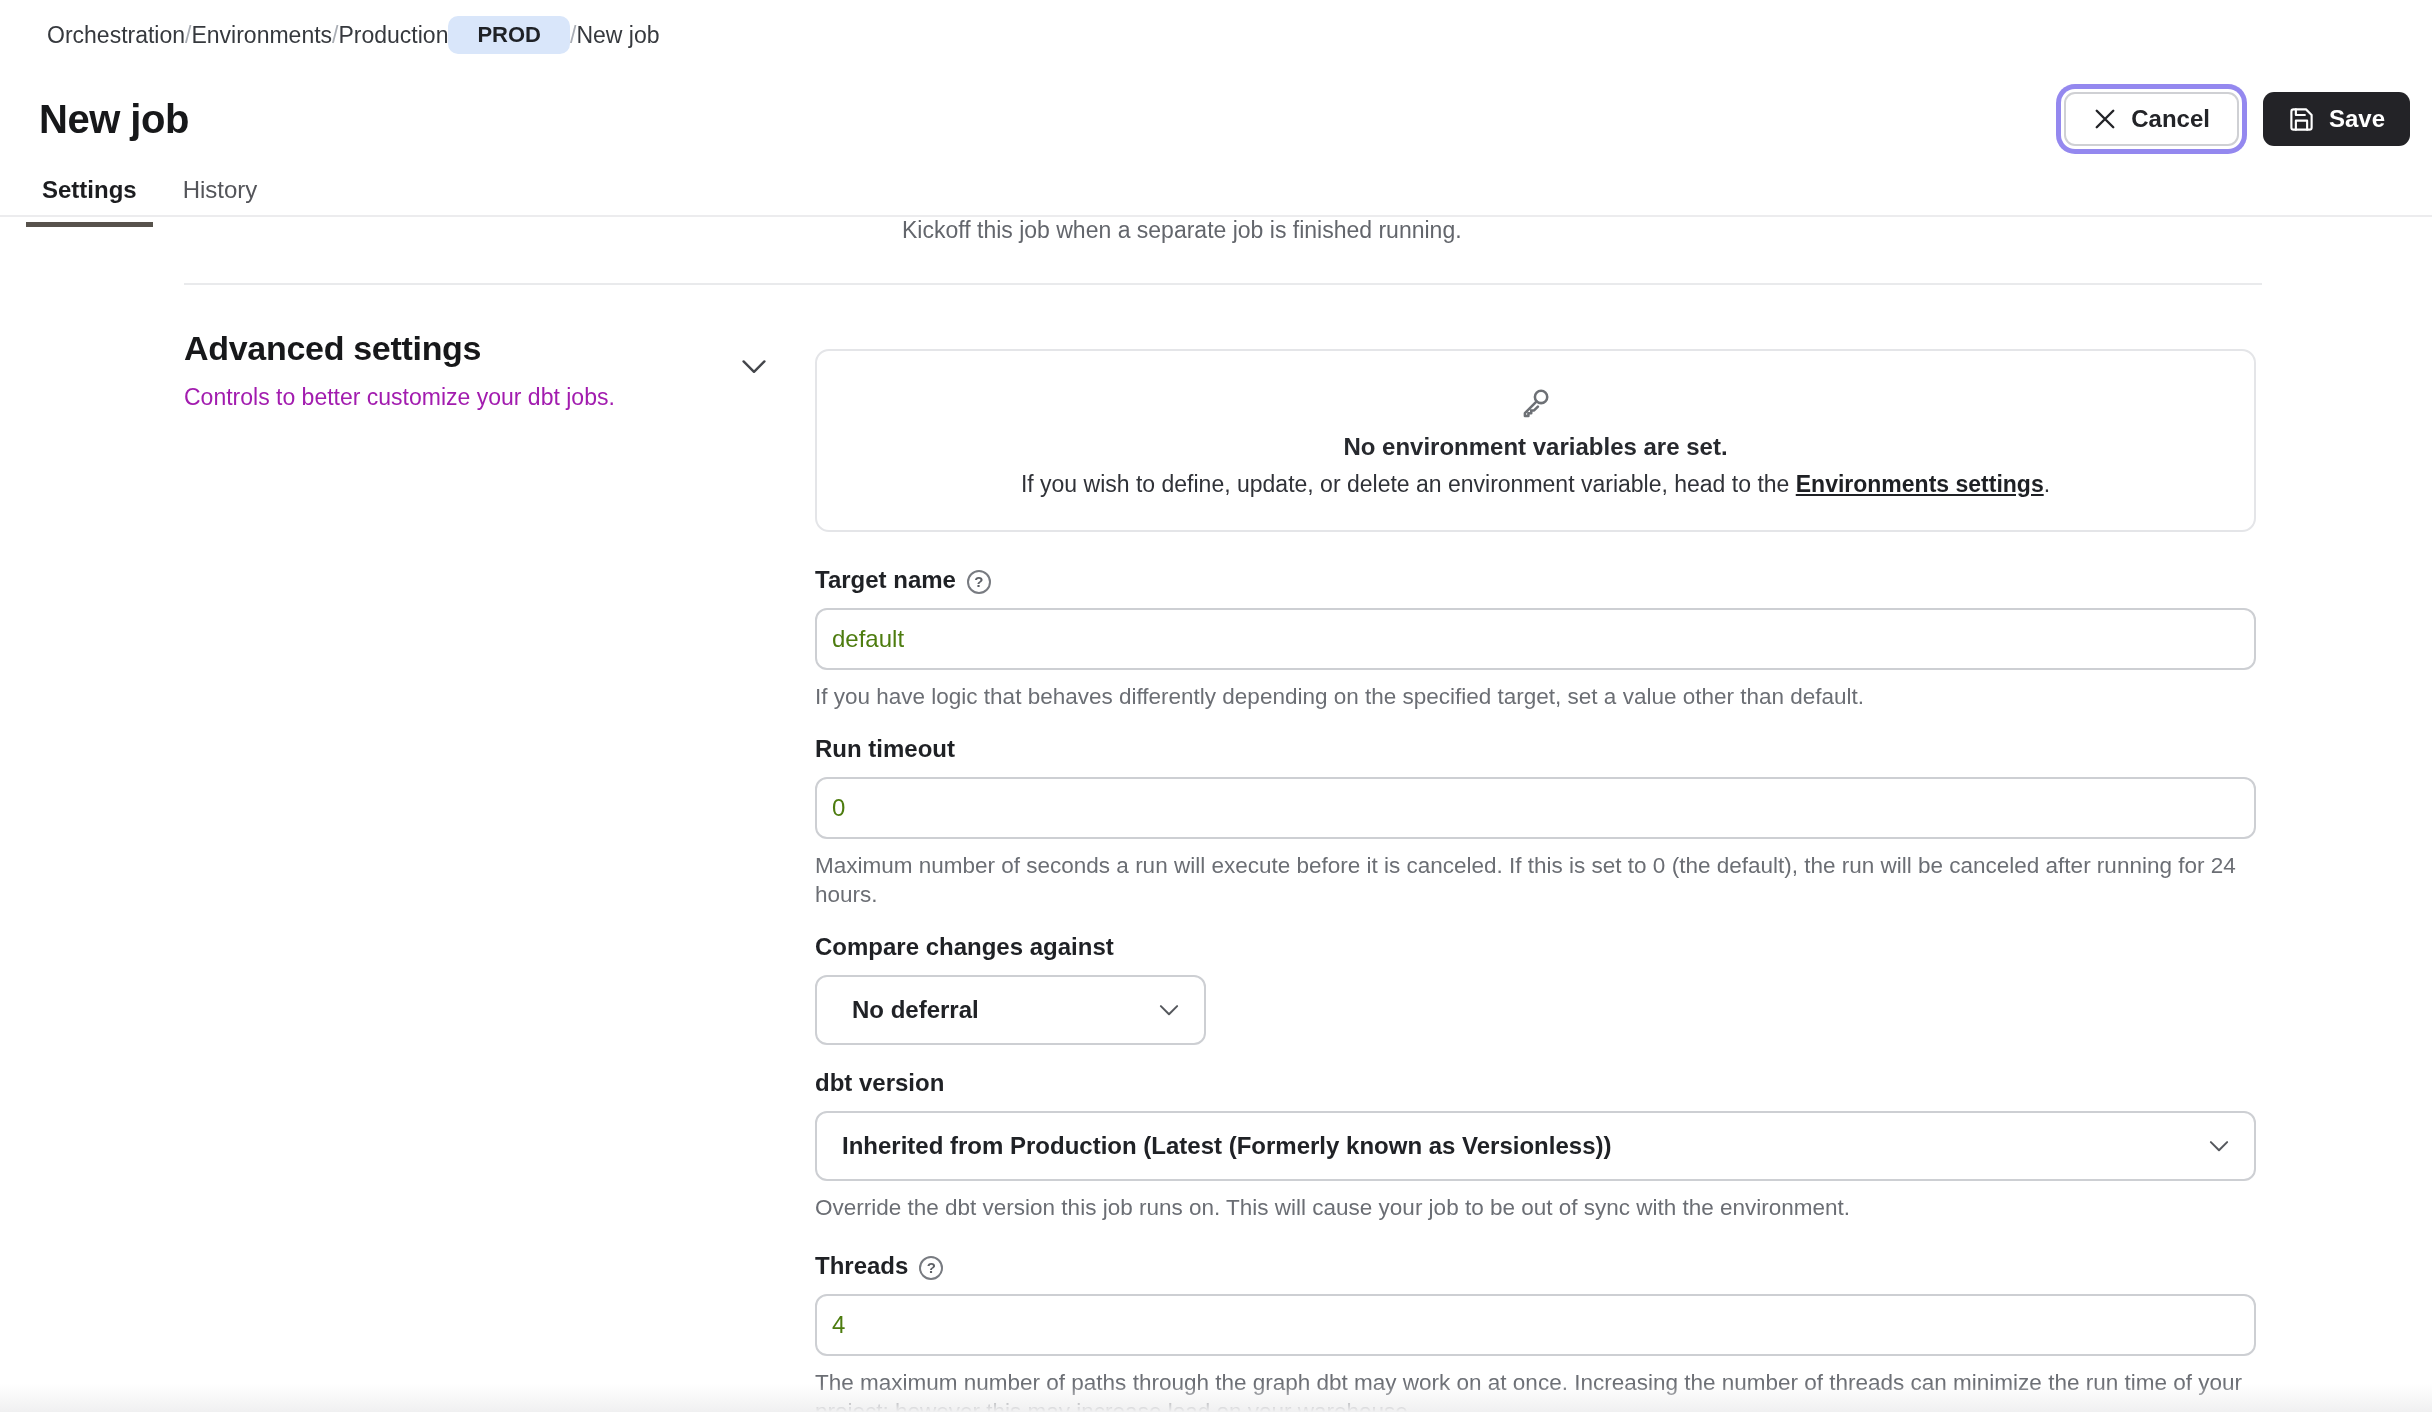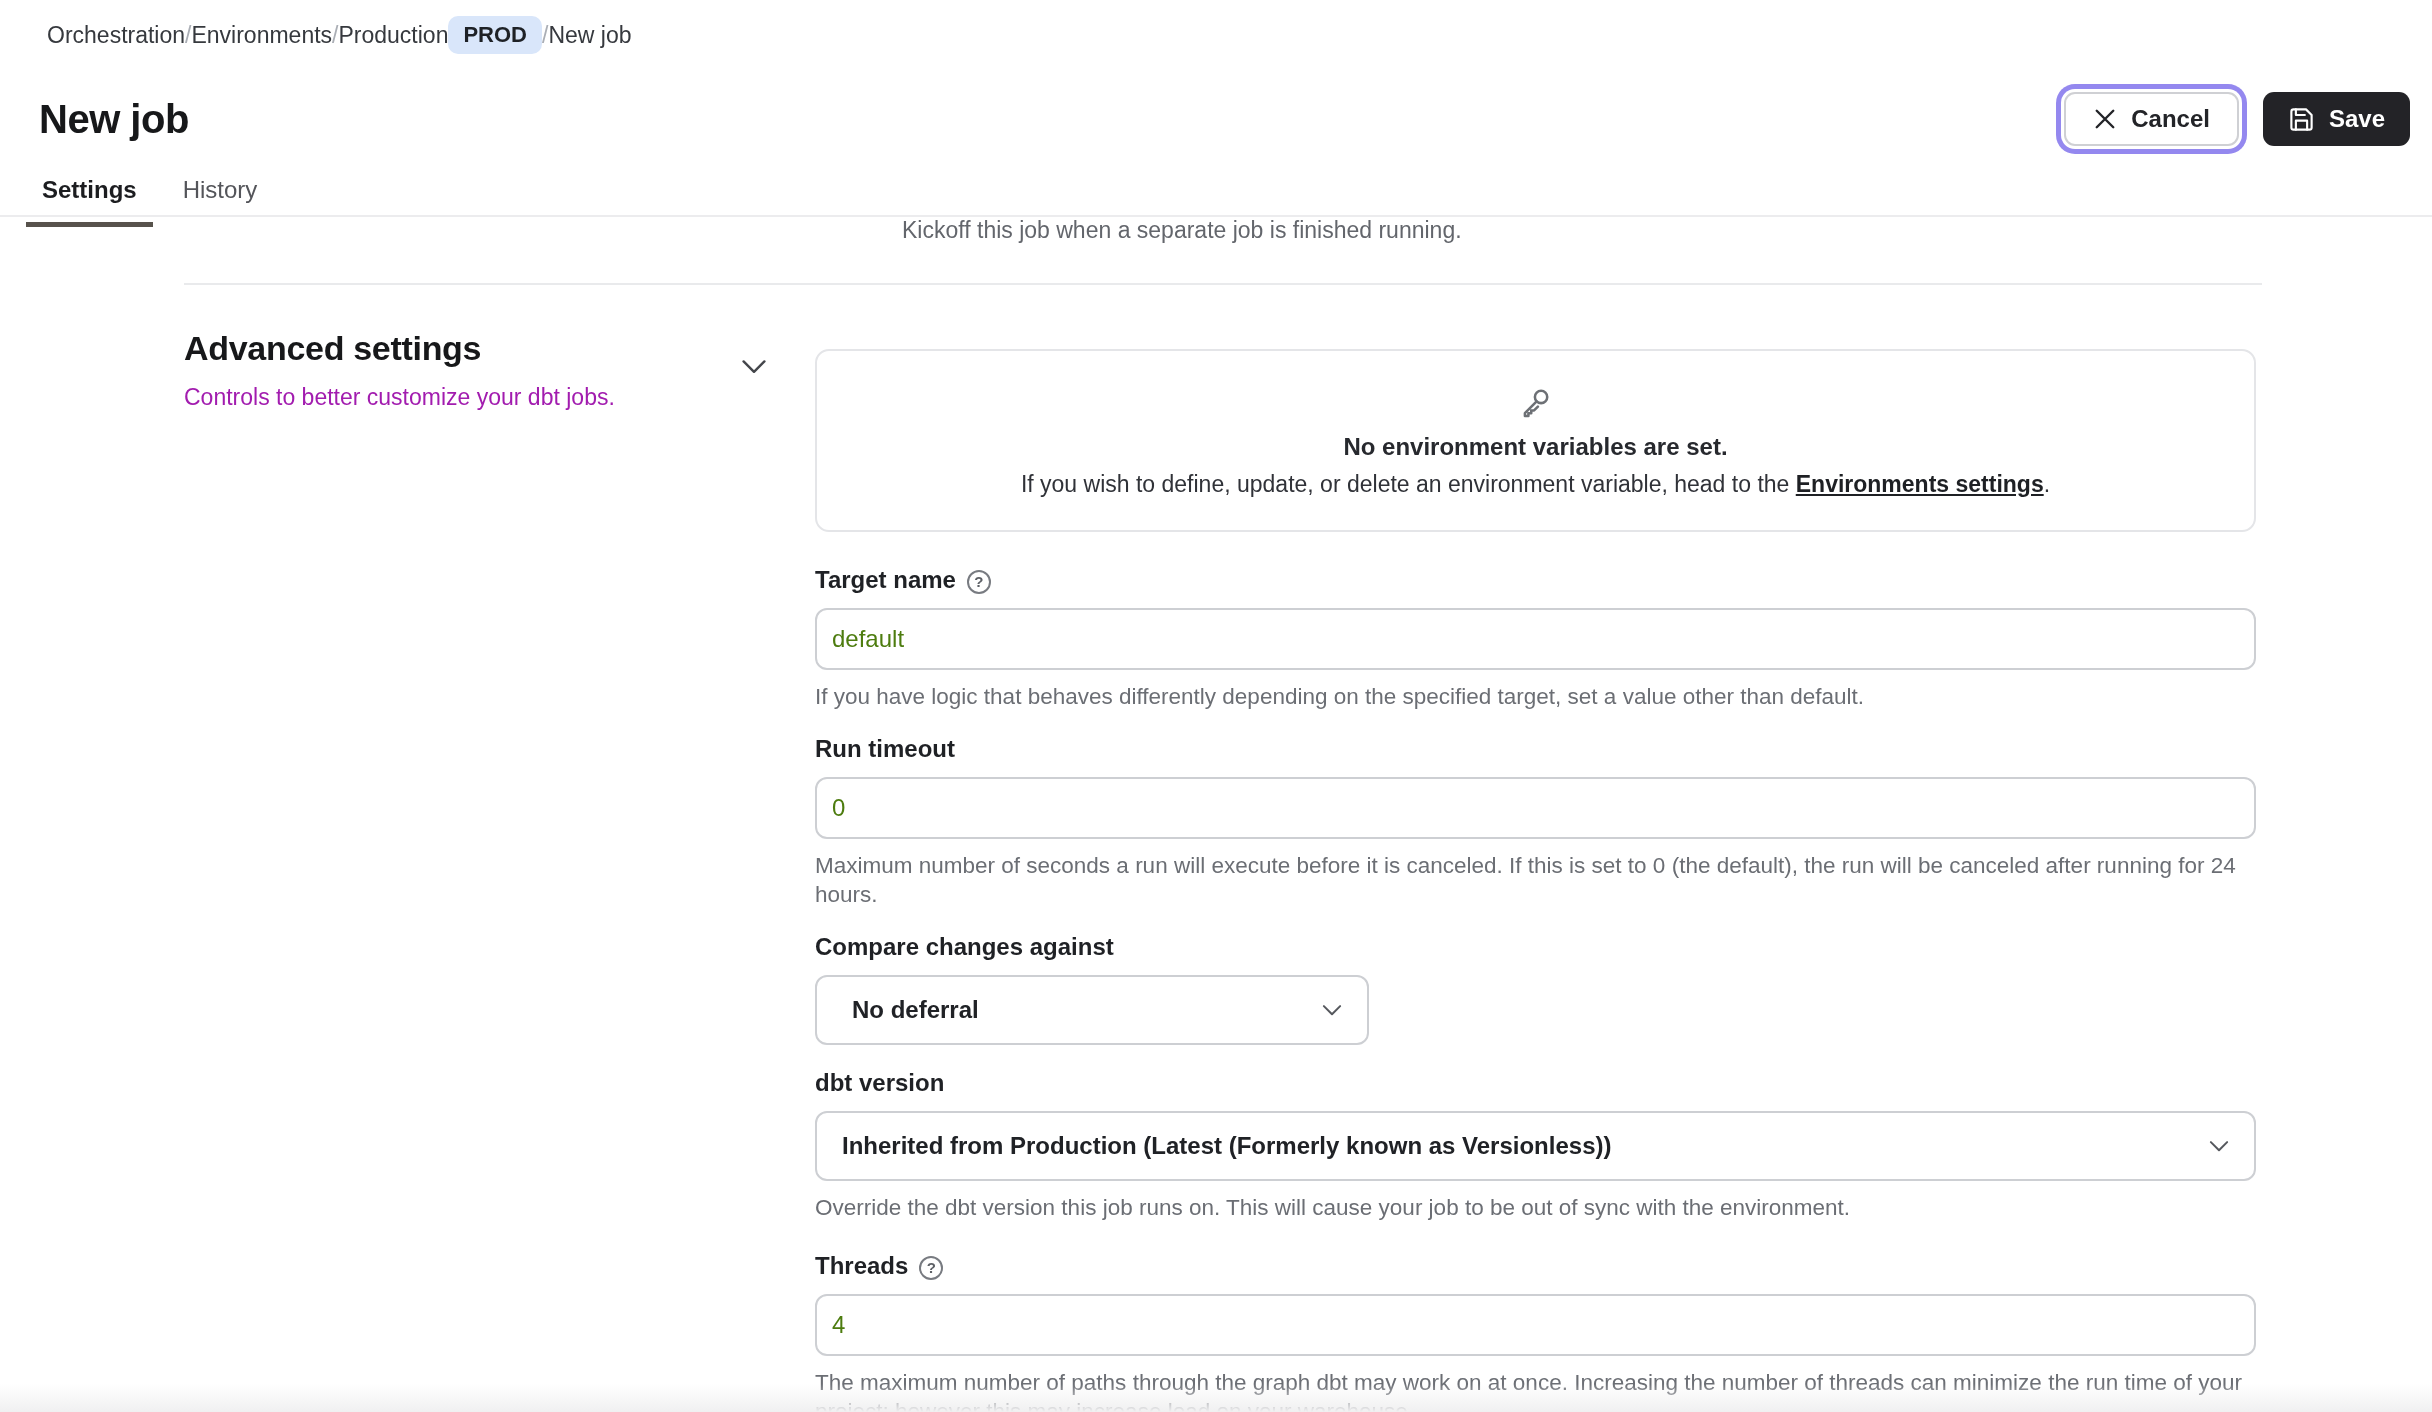--- a/index.html
+++ b/index.html
@@ -5,21 +5,21 @@
   * { margin:0; padding:0; box-sizing:border-box; }
   html,body { background:#e8e8e8; }
   .page {
     position:relative; width:2432px; height:1412px; background:#ffffff;
     overflow:hidden; font-family:"Liberation Sans", sans-serif; color:#1f2023;
   }
   
   .breadcrumb { position:absolute; top:16px; left:47px; display:flex; align-items:center; gap:0; font-size:23px; height:38px; }
   .crumb { color:#36393e; }
   .crumb-sep { color:#aaaeb5; }
-  .crumb-badge { background:#d9e6fa; color:#1e2126; font-weight:700; font-size:22px; padding:6px 15px; border-radius:10px; }
+  .crumb-badge { background:#d9e6fa; color:#1e2126; font-weight:700; font-size:22px; padding:6px 29px; border-radius:10px; }
   
   .title-row { position:absolute; top:88px; left:39px; right:22px; height:62px; display:flex; align-items:center; justify-content:space-between; }
   .page-title { font-size:40px; font-weight:700; color:#17181a; letter-spacing:-0.5px; }
   .actions { display:flex; align-items:center; gap:24px; }
   .btn { display:flex; align-items:center; gap:14px; height:54px; border-radius:11px; font-size:24px; font-weight:700; cursor:pointer; }
   .btn-cancel { background:#fff; color:#232428; border:2px solid #cfd0d4; padding:0 27px;
     box-shadow:0 0 0 3px #ffffff, 0 0 0 8px #9488ef; margin-left:24px; }
   .btn-save { background:#232327; color:#ffffff; border:none; padding:0 25px; }
   .icon { display:inline-flex; align-items:center; justify-content:center; }
   
@@ -49,21 +49,21 @@
   .group.last { margin-top:30px; }
   .field-label { display:flex; align-items:flex-end; gap:11px; font-size:24px; font-weight:700; color:#1f2125; line-height:28px;margin-top:24px; }
   .help-circle { width:24px; height:24px; border:2px solid #787b81; border-radius:50%; color:#5d6066;
     font-size:15px; font-weight:700; display:inline-flex; align-items:center; justify-content:center; cursor:pointer; }
   .text-input { margin-top:14px; width:100%; height:62px; border:2px solid #cdcfd3; border-radius:12px;
     font-family:"Liberation Sans", sans-serif; font-size:24px; color:#4d7c0f; padding:0 15px; background:#fff; outline:none; }
   .helper { margin-top:12px; font-size:22.5px; line-height:29px; color:#6b6e74; }
   .select { margin-top:14px; height:70px; border:2px solid #cdcfd3; border-radius:12px; background:#fff;
     display:flex; align-items:center; justify-content:space-between; padding:0 25px; cursor:pointer; }
   .select .sel-value { font-size:24px; font-weight:700; color:#202226; }
-  .select-narrow { width:554px;padding-left:35px; }
+  .select-narrow { width:391px;padding-left:35px; }
   .sel-chevron { color:#55585d; }
   .bottom-fade { position:absolute; left:0; right:0; bottom:0; height:28px;
     background:linear-gradient(to bottom, rgba(245,245,246,0), #f0f0f1); }
 </style>
 </head>
 <body>
 
 <div class="page">
 
   <div class="breadcrumb">

